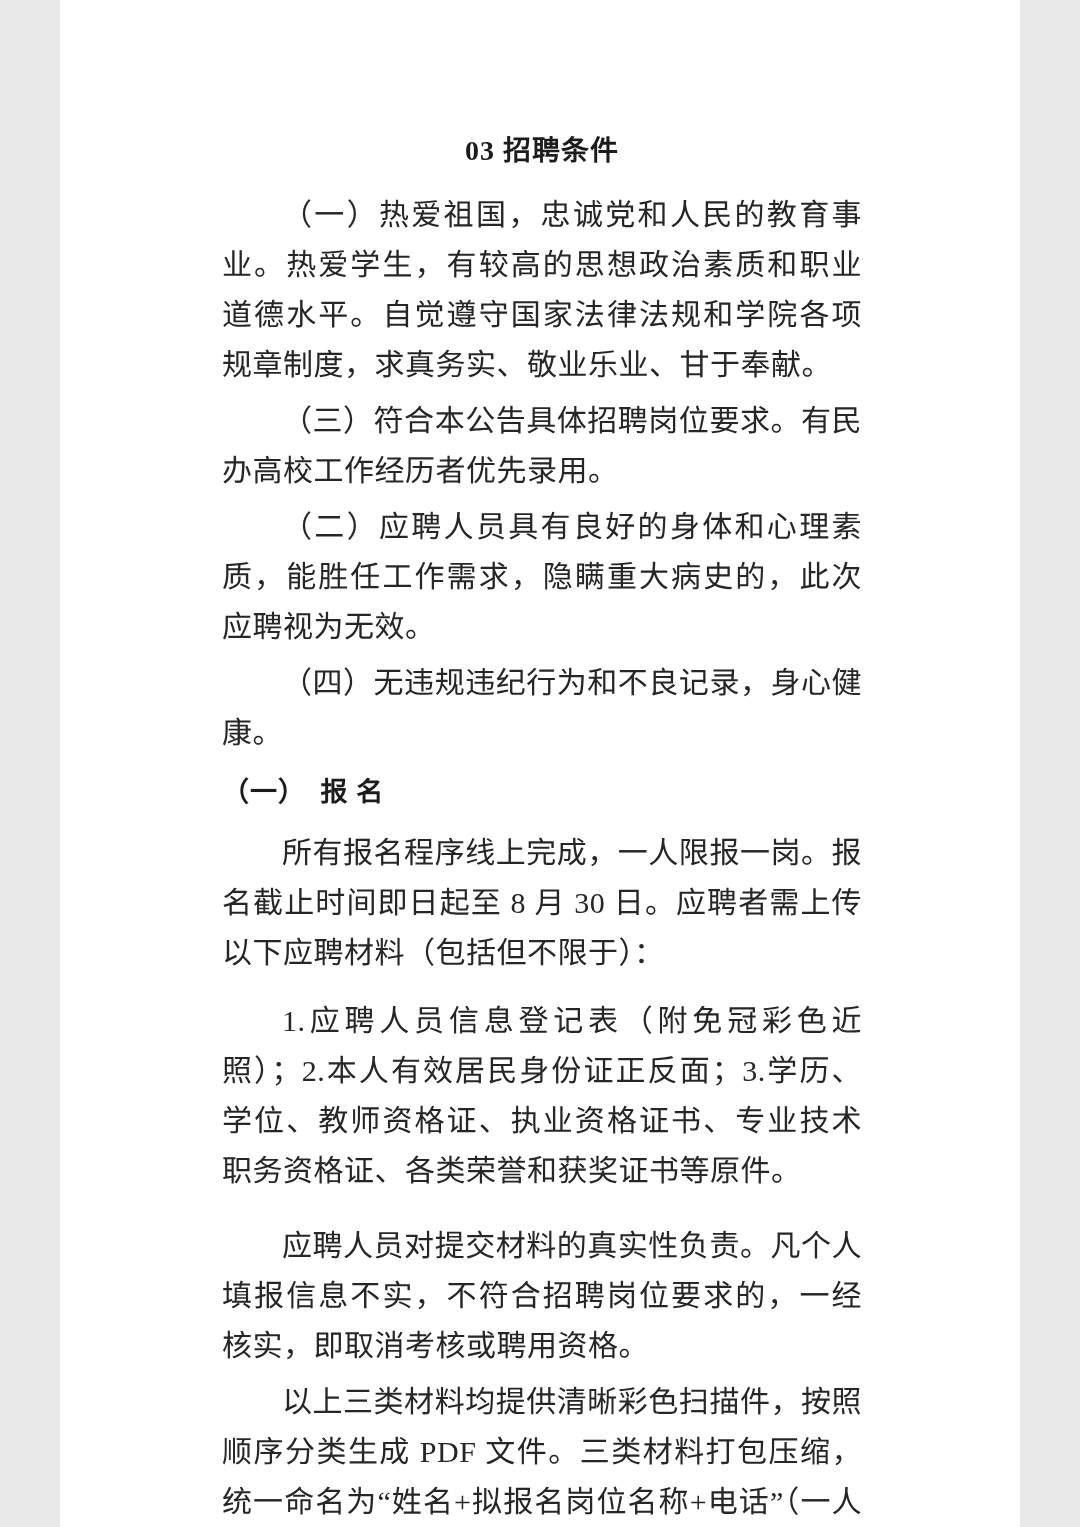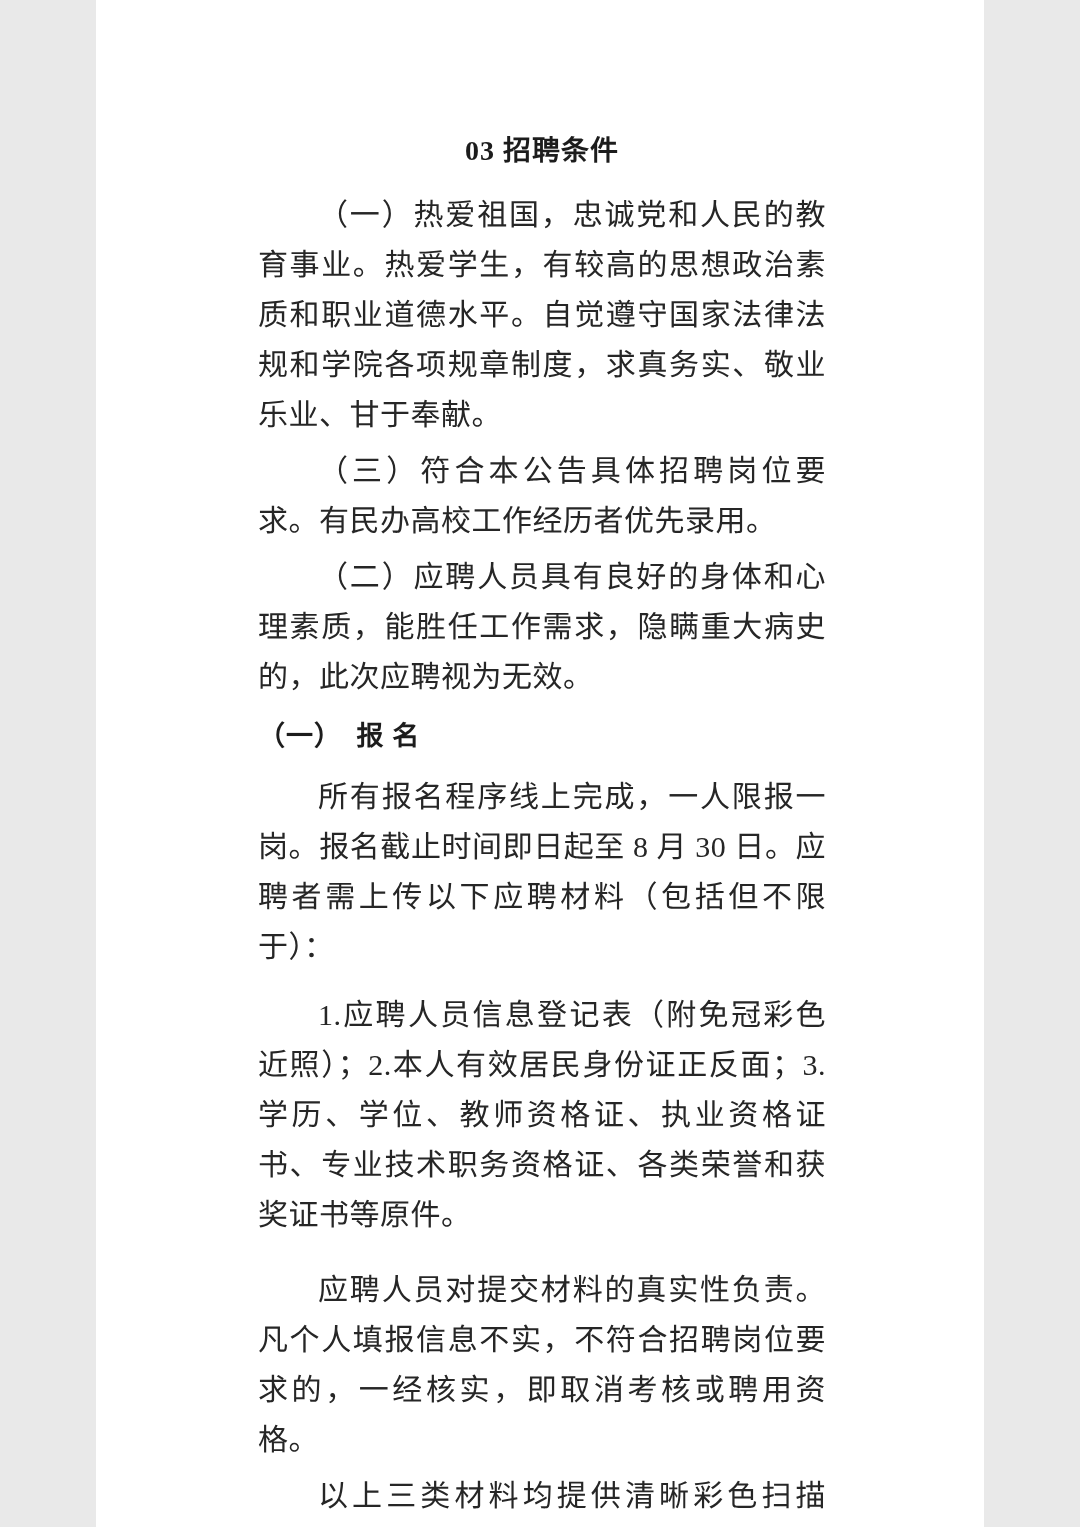--- a/index.html
+++ b/index.html
@@ -2,21 +2,21 @@
 <html lang="zh-CN"><head>
 <meta charset="utf-8">
 <style>
   html, body {
     margin: 0;
     padding: 0;
     background: #e9e9e9;
   }
   .page {
     position: relative;
-    width: 888px;
+    width: 960px;
     height: 1527px;
     margin: 0 auto;
     background: #ffffff;
     box-sizing: border-box;
     padding: 130px 158px 0 162px;
     font-family: "Liberation Serif", "DejaVu Serif", serif;
     color: #262626;
     overflow: hidden;
   }
   .section-title {
@@ -68,20 +68,21 @@
 
   <div>
     <h2 class="section-title first">03 招聘条件</h2>
 
     <p class="body-para">（一）热爱祖国，忠诚党和人民的教育事业。热爱学生，有较高的思想政治素质和职业道德水平。自觉遵守国家法律法规和学院各项规章制度，求真务实、敬业乐业、甘于奉献。</p>
 
     <p class="body-para">（三）符合本公告具体招聘岗位要求。有民办高校工作经历者优先录用。</p>
 
     <p class="body-para">（二）应聘人员具有良好的身体和心理素质，能胜任工作需求，隐瞒重大病史的，此次应聘视为无效。</p>
 
+    <p class="body-para">（四）无违规违纪行为和不良记录，身心健康。</p>
   </div>
 
   <div>
 
     <h3 class="sub-heading">（一）　报 名</h3>
 
     <p class="body-para gap-a">所有报名程序线上完成，一人限报一岗。报名截止时间即日起至 8 月 30 日。应聘者需上传以下应聘材料（包括但不限于）：</p>
 
     <p class="body-para gap-b">1.应聘人员信息登记表（附免冠彩色近照）；2.本人有效居民身份证正反面；3.学历、学位、教师资格证、执业资格证书、专业技术职务资格证、各类荣誉和获奖证书等原件。</p>
 

